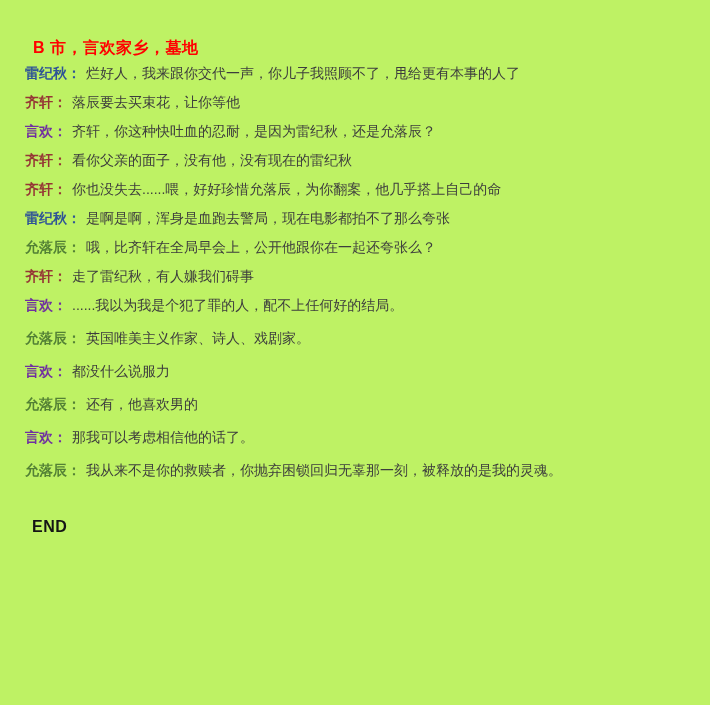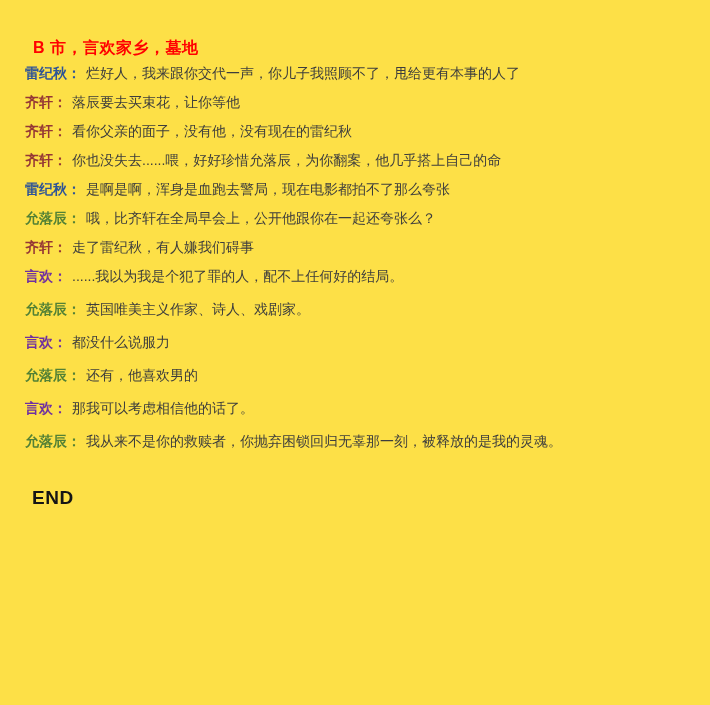--- a/index.html
+++ b/index.html
@@ -4,21 +4,21 @@
 <style>
   html, body {
     margin: 0;
     padding: 0;
     background: #ffffff;
   }
   .page {
     position: relative;
     width: 710px;
     height: 705px;
-    background: #fde047;
+    background: #bef264;
     font-family: "Liberation Sans", sans-serif;
     overflow: hidden;
     box-sizing: border-box;
     padding: 39px 20px 0 25px;
   }
   .heading {
     margin: 0 0 8px 8px;
     font-size: 16px;
     line-height: 17px;
     font-weight: bold;
@@ -36,36 +36,37 @@
     margin-bottom: 15px;
   }
   .script-body .speaker {
     font-weight: bold;
   }
   .script-body .text {
     padding-left: 5px;
   }
   .end-label {
     margin: 39px 0 0 7px;
-    font-size: 19px;
+    font-size: 16px;
     line-height: 18px;
     font-weight: bold;
     color: #151515;
     letter-spacing: 0.5px;
   }
 </style>
 </head>
 <body>
 
 <div class="page">
   <h1 class="heading" style="color: rgb(255, 0, 0);">B 市，言欢家乡，墓地</h1>
 
   <div class="script-body">
       <p class="line"><span class="speaker" style="color: rgb(47, 84, 150);">雷纪秋：</span><span class="text">烂好人，我来跟你交代一声，你儿子我照顾不了，甩给更有本事的人了</span></p>
       <p class="line"><span class="speaker" style="color: rgb(149, 55, 53);">齐轩：</span><span class="text">落辰要去买束花，让你等他</span></p>
+      <p class="line"><span class="speaker" style="color: rgb(112, 48, 160);">言欢：</span><span class="text">齐轩，你这种快吐血的忍耐，是因为雷纪秋，还是允落辰？</span></p>
       <p class="line"><span class="speaker" style="color: rgb(149, 55, 53);">齐轩：</span><span class="text">看你父亲的面子，没有他，没有现在的雷纪秋</span></p>
       <p class="line"><span class="speaker" style="color: rgb(149, 55, 53);">齐轩：</span><span class="text">你也没失去......喂，好好珍惜允落辰，为你翻案，他几乎搭上自己的命</span></p>
       <p class="line"><span class="speaker" style="color: rgb(47, 84, 150);">雷纪秋：</span><span class="text">是啊是啊，浑身是血跑去警局，现在电影都拍不了那么夸张</span></p>
       <p class="line"><span class="speaker" style="color: rgb(83, 129, 53);">允落辰：</span><span class="text">哦，比齐轩在全局早会上，公开他跟你在一起还夸张么？</span></p>
       <p class="line"><span class="speaker" style="color: rgb(149, 55, 53);">齐轩：</span><span class="text">走了雷纪秋，有人嫌我们碍事</span></p>
       <p class="line wide"><span class="speaker" style="color: rgb(112, 48, 160);">言欢：</span><span class="text">......我以为我是个犯了罪的人，配不上任何好的结局。</span></p>
       <p class="line wide"><span class="speaker" style="color: rgb(83, 129, 53);">允落辰：</span><span class="text">英国唯美主义作家、诗人、戏剧家。</span></p>
       <p class="line wide"><span class="speaker" style="color: rgb(112, 48, 160);">言欢：</span><span class="text">都没什么说服力</span></p>
       <p class="line wide"><span class="speaker" style="color: rgb(83, 129, 53);">允落辰：</span><span class="text">还有，他喜欢男的</span></p>
       <p class="line wide"><span class="speaker" style="color: rgb(112, 48, 160);">言欢：</span><span class="text">那我可以考虑相信他的话了。</span></p>

